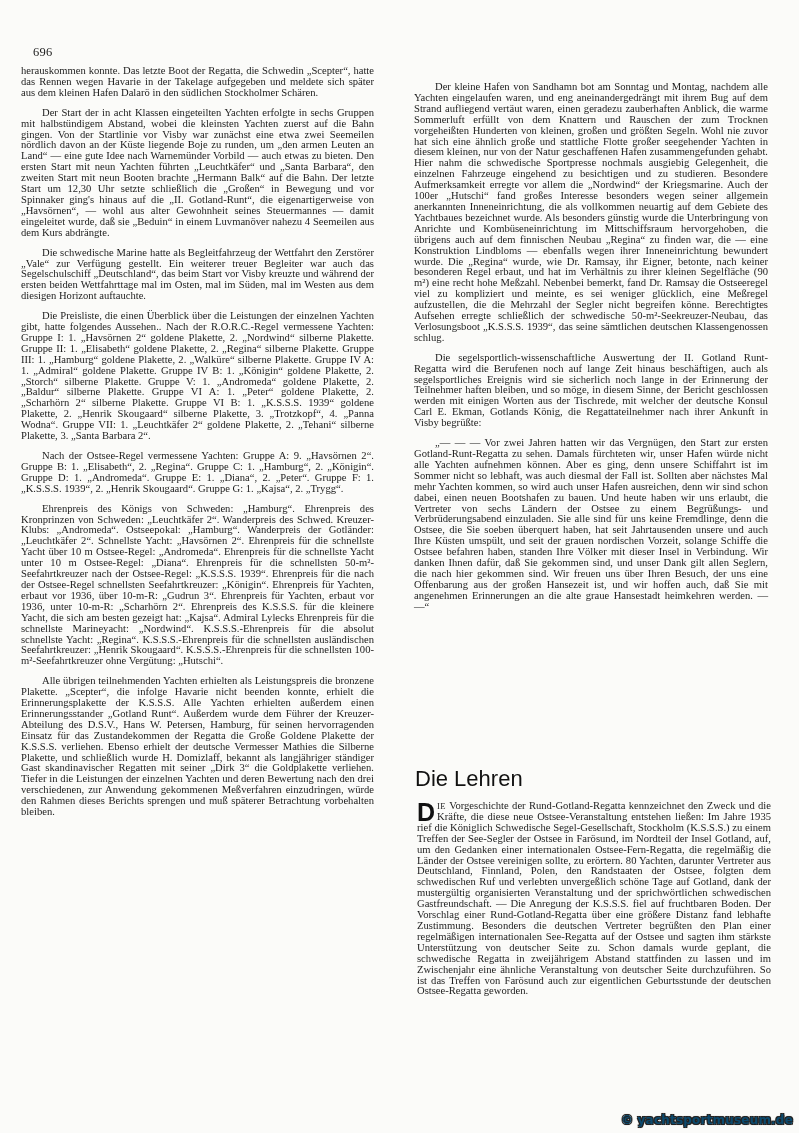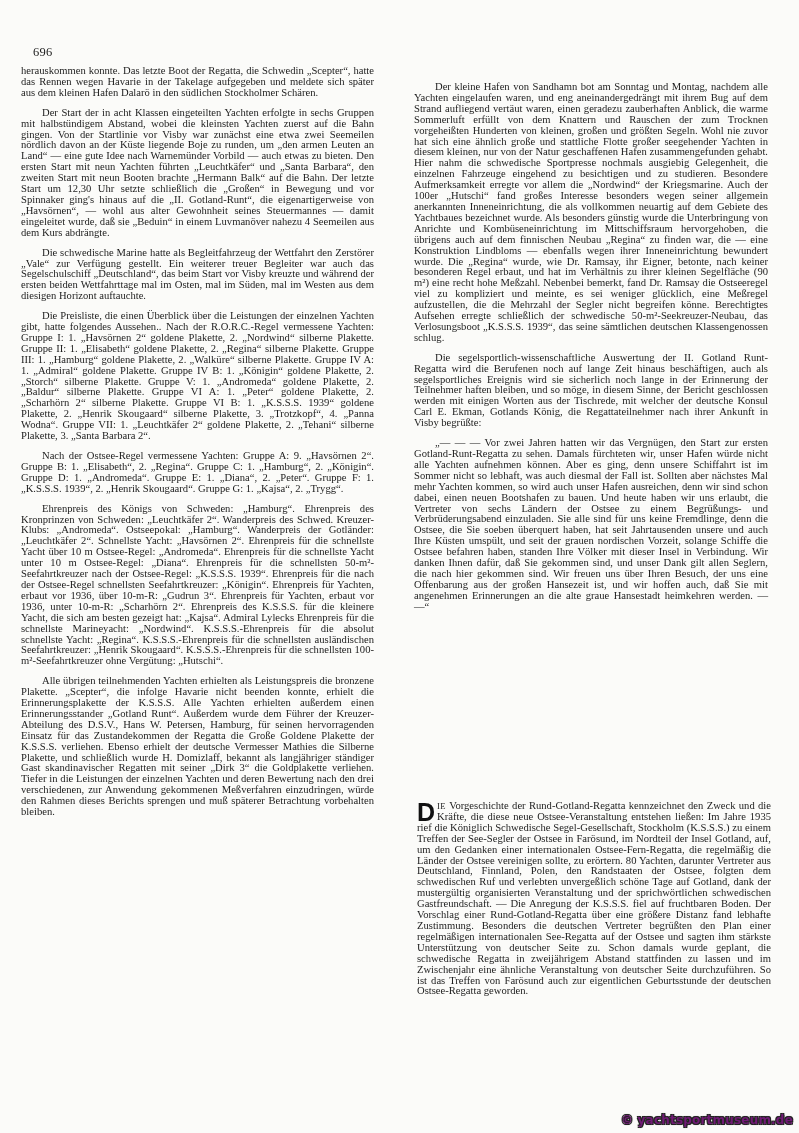--- a/index.html
+++ b/index.html
@@ -32,21 +32,21 @@
   }
   .article-body p { margin: 0; }
   .drop-cap {
     float: left; font-family: "Liberation Sans", "DejaVu Sans", sans-serif; font-weight: bold;
     font-size: 25px; line-height: 20px; margin: 1px 2px 0 0; color: #111;
   }
   .smallcaps { font-size: 8.6px; letter-spacing: 0.4px; margin-top: 40px; }
   .watermark {
     position: absolute; right: 6px; bottom: 6px;
     font-family: "DejaVu Sans", sans-serif; font-weight: bold; font-size: 12px;
-    color: #701a75; letter-spacing: 0.2px;
+    color: #0c4a6e; letter-spacing: 0.2px;
     text-shadow: -1px -1px 0 #222, 1px -1px 0 #222, -1px 1px 0 #222, 1px 1px 0 #222, 0 0 2px #000;
   }
 </style>
 </head>
 <body>
 
 <div class="page-number">696</div>
 
 <div class="col col-left">
   <p class="no-indent">herauskommen konnte. Das letzte Boot der Regatta, die Schwedin „Scepter“, hatte das Rennen wegen Havarie in der Takelage aufgegeben und meldete sich später aus dem kleinen Hafen Dalarö in den südlichen Stockholmer Schären.</p>
@@ -58,19 +58,20 @@
   <p>Alle übrigen teilnehmenden Yachten erhielten als Leistungspreis die bronzene Plakette. „Scepter“, die infolge Havarie nicht beenden konnte, erhielt die Erinnerungsplakette der K.S.S.S. Alle Yachten erhielten außerdem einen Erinnerungsstander „Gotland Runt“. Außerdem wurde dem Führer der Kreuzer-Abteilung des D.S.V., Hans W. Petersen, Hamburg, für seinen hervorragenden Einsatz für das Zustandekommen der Regatta die Große Goldene Plakette der K.S.S.S. verliehen. Ebenso erhielt der deutsche Vermesser Mathies die Silberne Plakette, und schließlich wurde H. Domizlaff, bekannt als langjähriger ständiger Gast skandinavischer Regatten mit seiner „Dirk 3“ die Goldplakette verliehen. Tiefer in die Leistungen der einzelnen Yachten und deren Bewertung nach den drei verschiedenen, zur Anwendung gekommenen Meßverfahren einzudringen, würde den Rahmen dieses Berichts sprengen und muß späterer Betrachtung vorbehalten bleiben.</p>
 </div>
 
 <div class="col col-right">
   <p>Der kleine Hafen von Sandhamn bot am Sonntag und Montag, nachdem alle Yachten eingelaufen waren, und eng aneinandergedrängt mit ihrem Bug auf dem Strand aufliegend vertäut waren, einen geradezu zauberhaften Anblick, die warme Sommerluft erfüllt von dem Knattern und Rauschen der zum Trocknen vorgeheißten Hunderten von kleinen, großen und größten Segeln. Wohl nie zuvor hat sich eine ähnlich große und stattliche Flotte großer seegehender Yachten in diesem kleinen, nur von der Natur geschaffenen Hafen zusammengefunden gehabt. Hier nahm die schwedische Sportpresse nochmals ausgiebig Gelegenheit, die einzelnen Fahrzeuge eingehend zu besichtigen und zu studieren. Besondere Aufmerksamkeit erregte vor allem die „Nordwind“ der Kriegsmarine. Auch der 100er „Hutschi“ fand großes Interesse besonders wegen seiner allgemein anerkannten Inneneinrichtung, die als vollkommen neuartig auf dem Gebiete des Yachtbaues bezeichnet wurde. Als besonders günstig wurde die Unterbringung von Anrichte und Kombüseneinrichtung im Mittschiffsraum hervorgehoben, die übrigens auch auf dem finnischen Neubau „Regina“ zu finden war, die — eine Konstruktion Lindbloms — ebenfalls wegen ihrer Inneneinrichtung bewundert wurde. Die „Regina“ wurde, wie Dr. Ramsay, ihr Eigner, betonte, nach keiner besonderen Regel erbaut, und hat im Verhältnis zu ihrer kleinen Segelfläche (90 m²) eine recht hohe Meßzahl. Nebenbei bemerkt, fand Dr. Ramsay die Ostseeregel viel zu kompliziert und meinte, es sei weniger glücklich, eine Meßregel aufzustellen, die die Mehrzahl der Segler nicht begreifen könne. Berechtigtes Aufsehen erregte schließlich der schwedische 50-m²-Seekreuzer-Neubau, das Verlosungsboot „K.S.S.S. 1939“, das seine sämtlichen deutschen Klassengenossen schlug.</p>
   <p>Die segelsportlich-wissenschaftliche Auswertung der II. Gotland Runt-Regatta wird die Berufenen noch auf lange Zeit hinaus beschäftigen, auch als segelsportliches Ereignis wird sie sicherlich noch lange in der Erinnerung der Teilnehmer haften bleiben, und so möge, in diesem Sinne, der Bericht geschlossen werden mit einigen Worten aus der Tischrede, mit welcher der deutsche Konsul Carl E. Ekman, Gotlands König, die Regattateilnehmer nach ihrer Ankunft in Visby begrüßte:</p>
   <p>„— — — Vor zwei Jahren hatten wir das Vergnügen, den Start zur ersten Gotland-Runt-Regatta zu sehen. Damals fürchteten wir, unser Hafen würde nicht alle Yachten aufnehmen können. Aber es ging, denn unsere Schiffahrt ist im Sommer nicht so lebhaft, was auch diesmal der Fall ist. Sollten aber nächstes Mal mehr Yachten kommen, so wird auch unser Hafen ausreichen, denn wir sind schon dabei, einen neuen Bootshafen zu bauen. Und heute haben wir uns erlaubt, die Vertreter von sechs Ländern der Ostsee zu einem Begrüßungs- und Verbrüderungsabend einzuladen. Sie alle sind für uns keine Fremdlinge, denn die Ostsee, die Sie soeben überquert haben, hat seit Jahrtausenden unsere und auch Ihre Küsten umspült, und seit der grauen nordischen Vorzeit, solange Schiffe die Ostsee befahren haben, standen Ihre Völker mit dieser Insel in Verbindung. Wir danken Ihnen dafür, daß Sie gekommen sind, und unser Dank gilt allen Seglern, die nach hier gekommen sind. Wir freuen uns über Ihren Besuch, der uns eine Offenbarung aus der großen Hansezeit ist, und wir hoffen auch, daß Sie mit angenehmen Erinnerungen an die alte graue Hansestadt heimkehren werden. — —“</p>
 </div>
 
 <h2 class="article-heading">
+  <span class="heading-line-1">Die Lehren</span>
 </h2>
 
 <div class="article-body">
   <p><span class="drop-cap">D</span><span class="smallcaps">IE</span><span> Vorgeschichte der Rund-Gotland-Regatta kennzeichnet den Zweck und die Kräfte, die diese neue Ostsee-Veranstaltung entstehen ließen: Im Jahre 1935 rief die Königlich Schwedische Segel-Gesellschaft, Stockholm (K.S.S.S.) zu einem Treffen der See-Segler der Ostsee in Farösund, im Nordteil der Insel Gotland, auf, um den Gedanken einer internationalen Ostsee-Fern-Regatta, die regelmäßig die Länder der Ostsee vereinigen sollte, zu erörtern. 80 Yachten, darunter Vertreter aus Deutschland, Finnland, Polen, den Randstaaten der Ostsee, folgten dem schwedischen Ruf und verlebten unvergeßlich schöne Tage auf Gotland, dank der mustergültig organisierten Veranstaltung und der sprichwörtlichen schwedischen Gastfreundschaft. — Die Anregung der K.S.S.S. fiel auf fruchtbaren Boden. Der Vorschlag einer Rund-Gotland-Regatta über eine größere Distanz fand lebhafte Zustimmung. Besonders die deutschen Vertreter begrüßten den Plan einer regelmäßigen internationalen See-Regatta auf der Ostsee und sagten ihm stärkste Unterstützung von deutscher Seite zu. Schon damals wurde geplant, die schwedische Regatta in zweijährigem Abstand stattfinden zu lassen und im Zwischenjahr eine ähnliche Veranstaltung von deutscher Seite durchzuführen. So ist das Treffen von Farösund auch zur eigentlichen Geburtsstunde der deutschen Ostsee-Regatta geworden.</span></p>
 </div>
 
 <div class="watermark">© yachtsportmuseum.de</div>
 
 </body></html>

